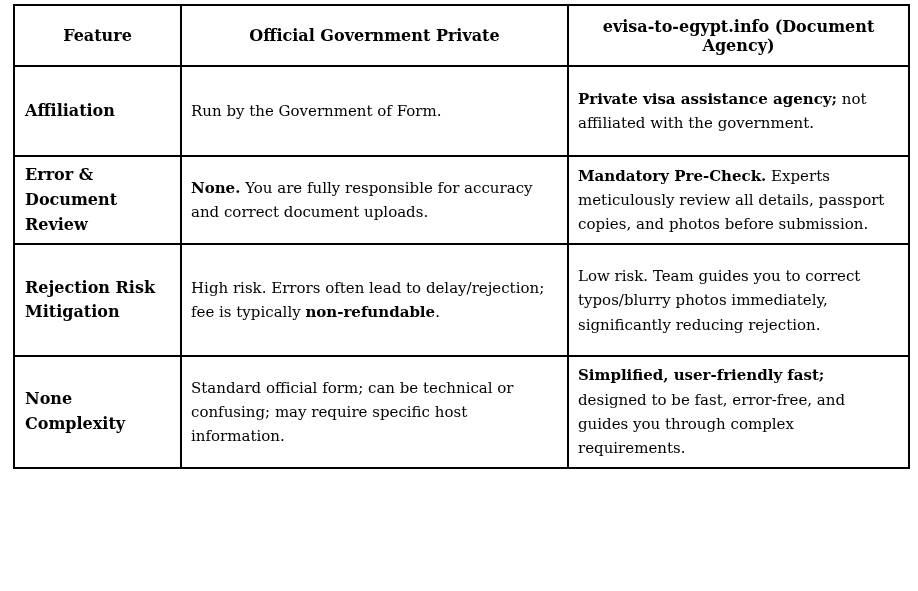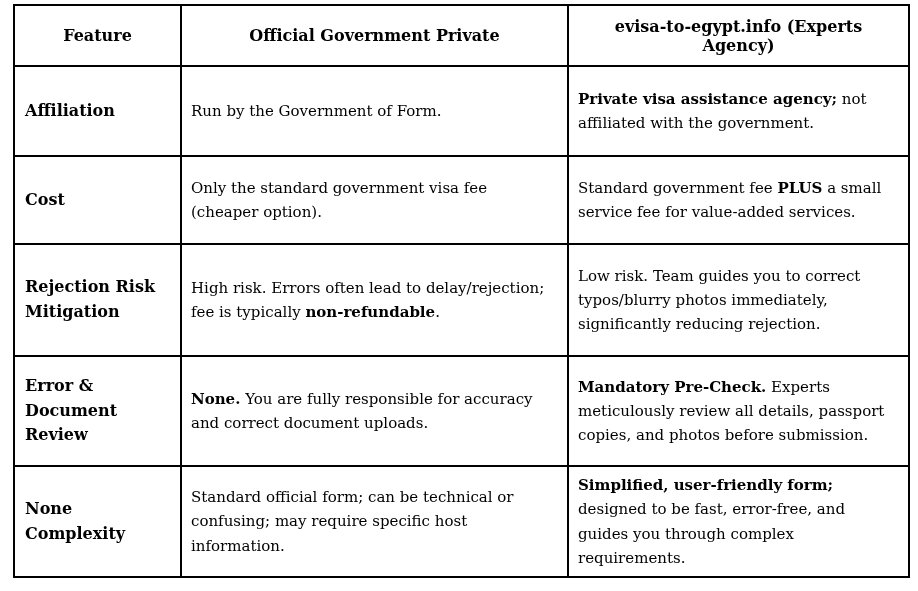--- a/index.html
+++ b/index.html
@@ -69,44 +69,39 @@
   <table class="cmp">
     <colgroup>
       <col class="c1">
       <col class="c2">
       <col class="c3">
     </colgroup>
     <thead>
       <tr>
         <th>Feature</th>
         <th>Official Government Private</th>
-        <th>evisa-to-egypt.info (Experts Agency)</th>
+        <th>evisa-to-egypt.info (Document Agency)</th>
       </tr>
     </thead>
     <tbody>
         <tr>
           <th class="feature-cell">Affiliation</th>
           <td class="body-cell"><span>Run by the Government of Form.</span></td>
           <td class="body-cell"><b>Private visa assistance agency;</b><span> not affiliated with the government.</span></td>
         </tr>
         <tr>
-          <th class="feature-cell">Cost</th>
-          <td class="body-cell"><span>Only the standard government visa fee (cheaper option).</span></td>
-          <td class="body-cell"><span>Standard government fee </span><b>PLUS</b><span> a small service fee for value-added services.</span></td>
+          <th class="feature-cell">Error &amp; Document Review</th>
+          <td class="body-cell"><b>None.</b><span> You are fully responsible for accuracy and correct document uploads.</span></td>
+          <td class="body-cell"><b>Mandatory Pre-Check.</b><span> Experts meticulously review all details, passport copies, and photos before submission.</span></td>
         </tr>
         <tr>
           <th class="feature-cell">Rejection Risk Mitigation</th>
           <td class="body-cell"><span>High risk. Errors often lead to delay/rejection; fee is typically </span><b>non-refundable</b><span>.</span></td>
           <td class="body-cell"><span>Low risk. Team guides you to correct typos/blurry photos immediately, significantly reducing rejection.</span></td>
         </tr>
         <tr>
-          <th class="feature-cell">Error &amp; Document Review</th>
-          <td class="body-cell"><b>None.</b><span> You are fully responsible for accuracy and correct document uploads.</span></td>
-          <td class="body-cell"><b>Mandatory Pre-Check.</b><span> Experts meticulously review all details, passport copies, and photos before submission.</span></td>
-        </tr>
-        <tr>
           <th class="feature-cell">None Complexity</th>
           <td class="body-cell"><span>Standard official form; can be technical or confusing; may require specific host information.</span></td>
-          <td class="body-cell"><b>Simplified, user-friendly form;</b><span> designed to be fast, error-free, and guides you through complex requirements.</span></td>
+          <td class="body-cell"><b>Simplified, user-friendly fast;</b><span> designed to be fast, error-free, and guides you through complex requirements.</span></td>
         </tr>
       </tbody>
   </table>
 </div>
 
 </body></html>

